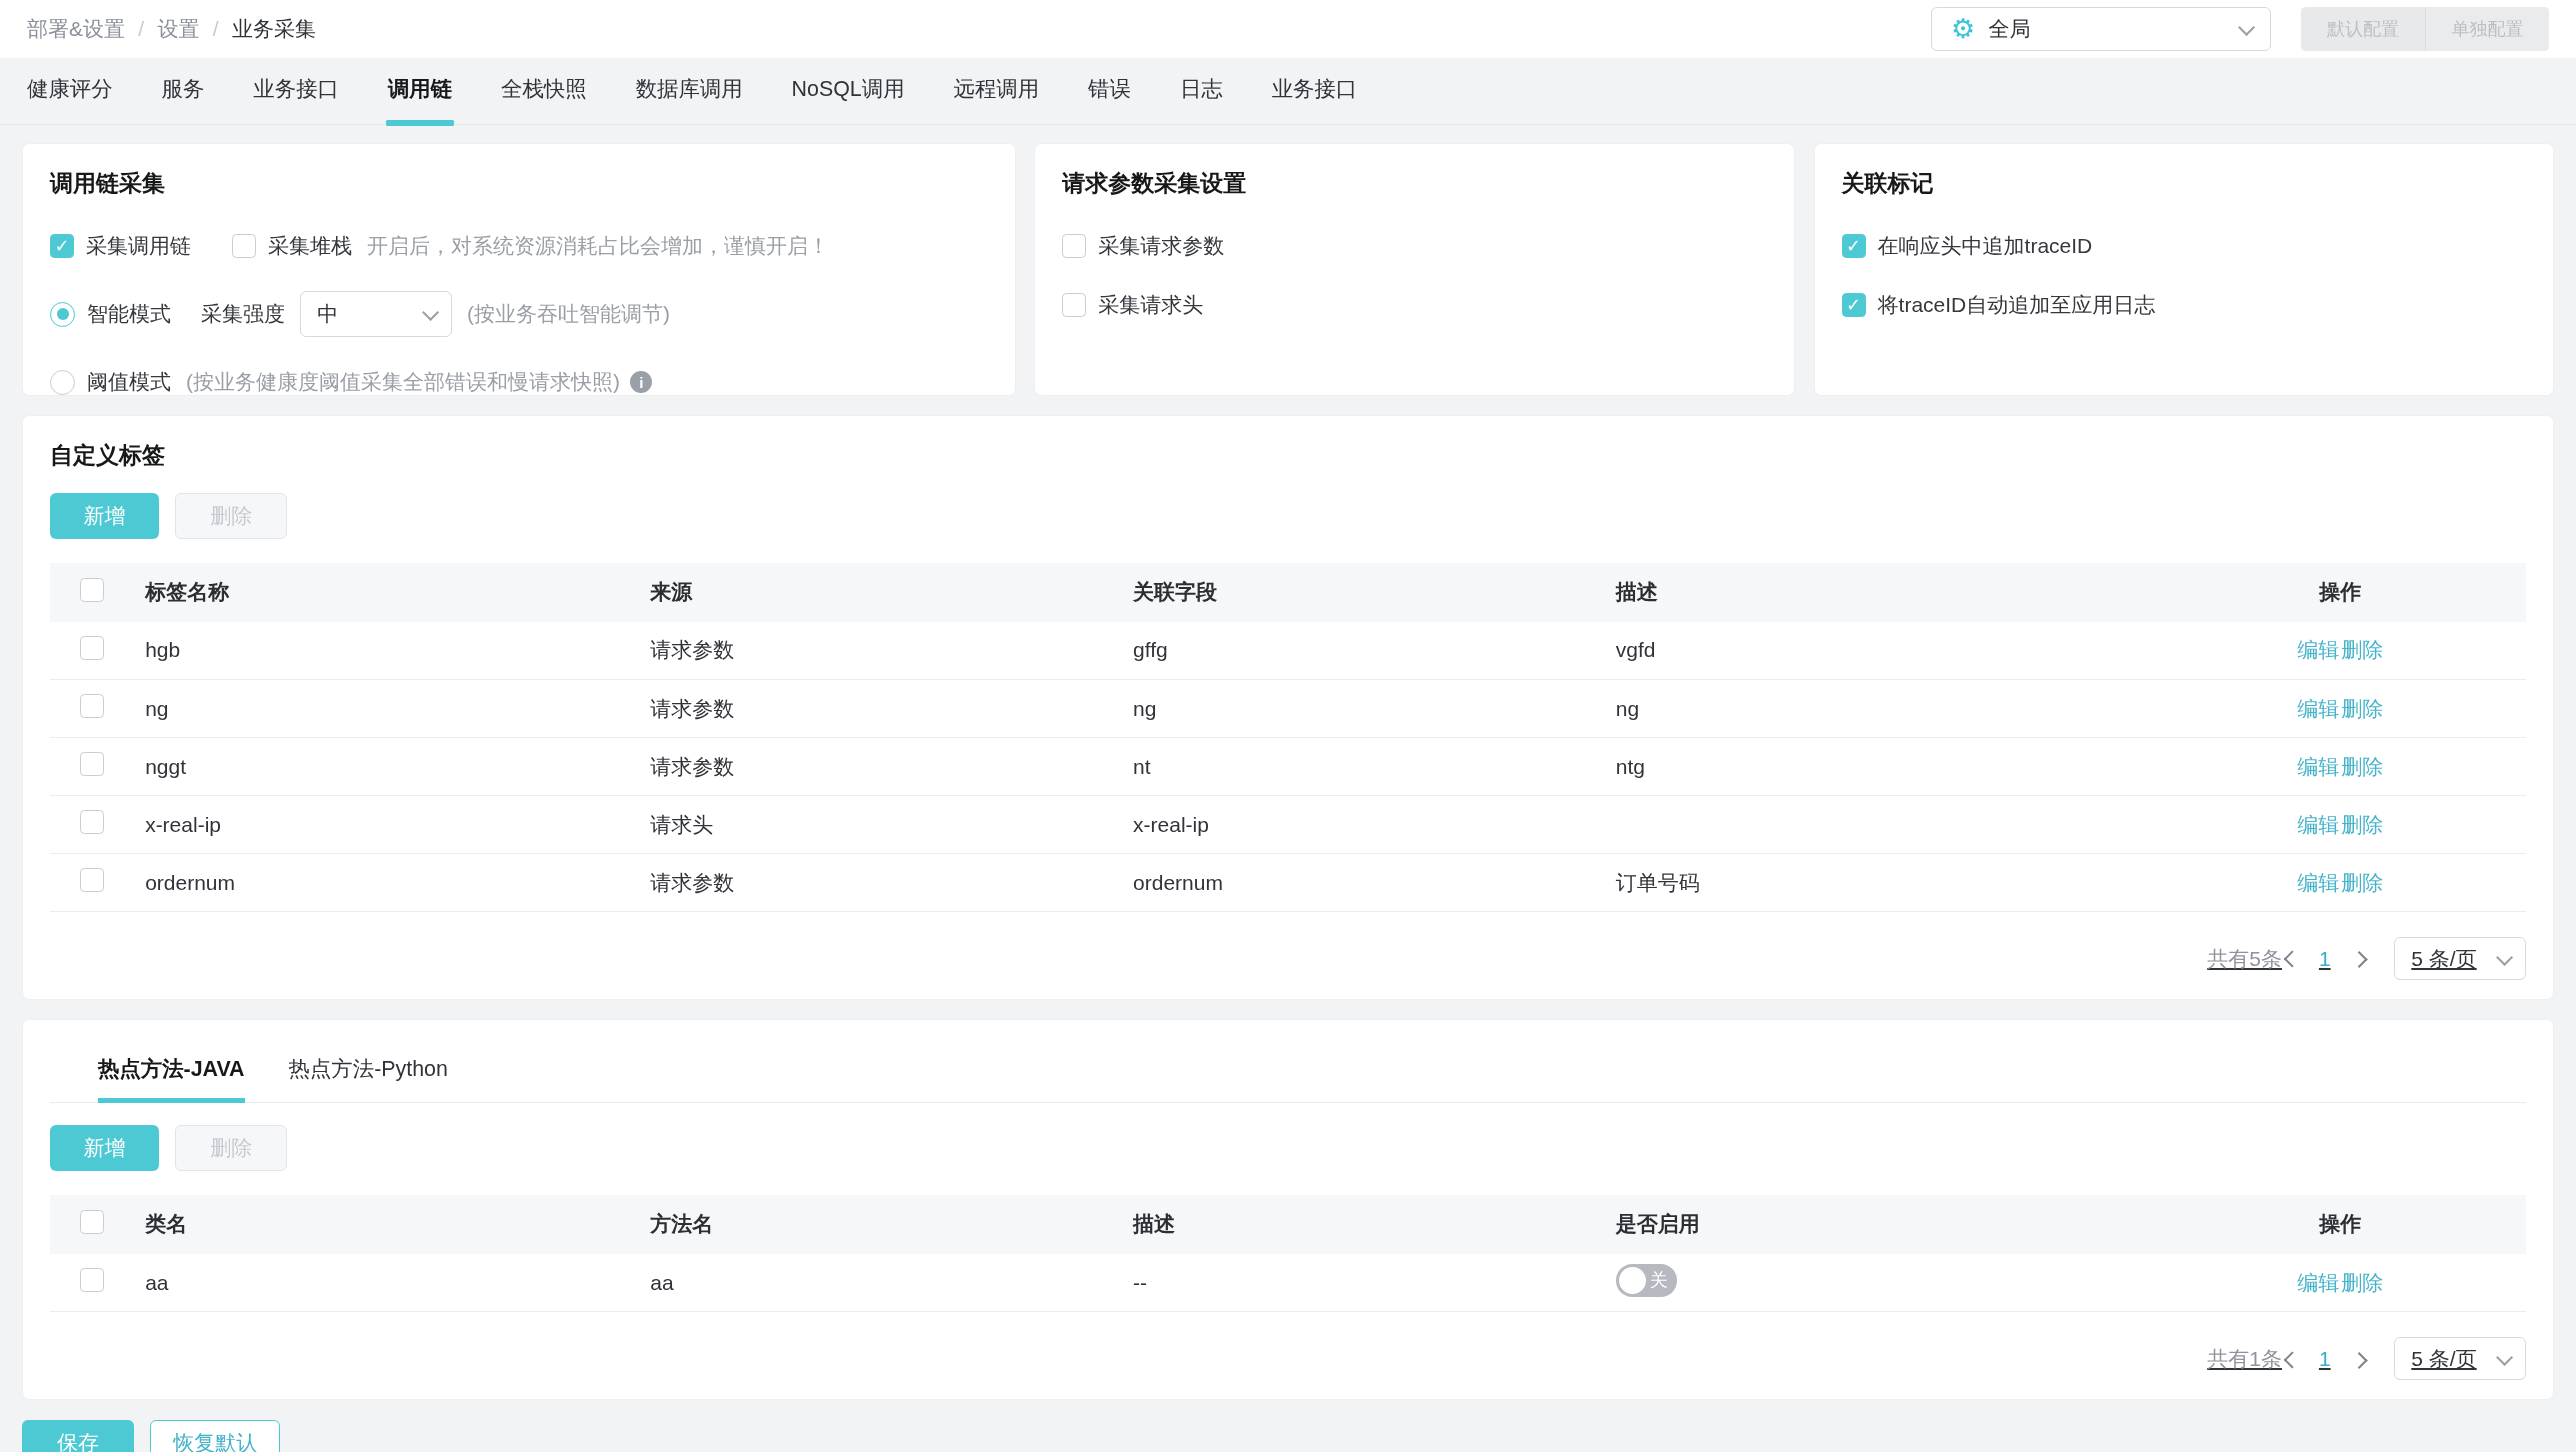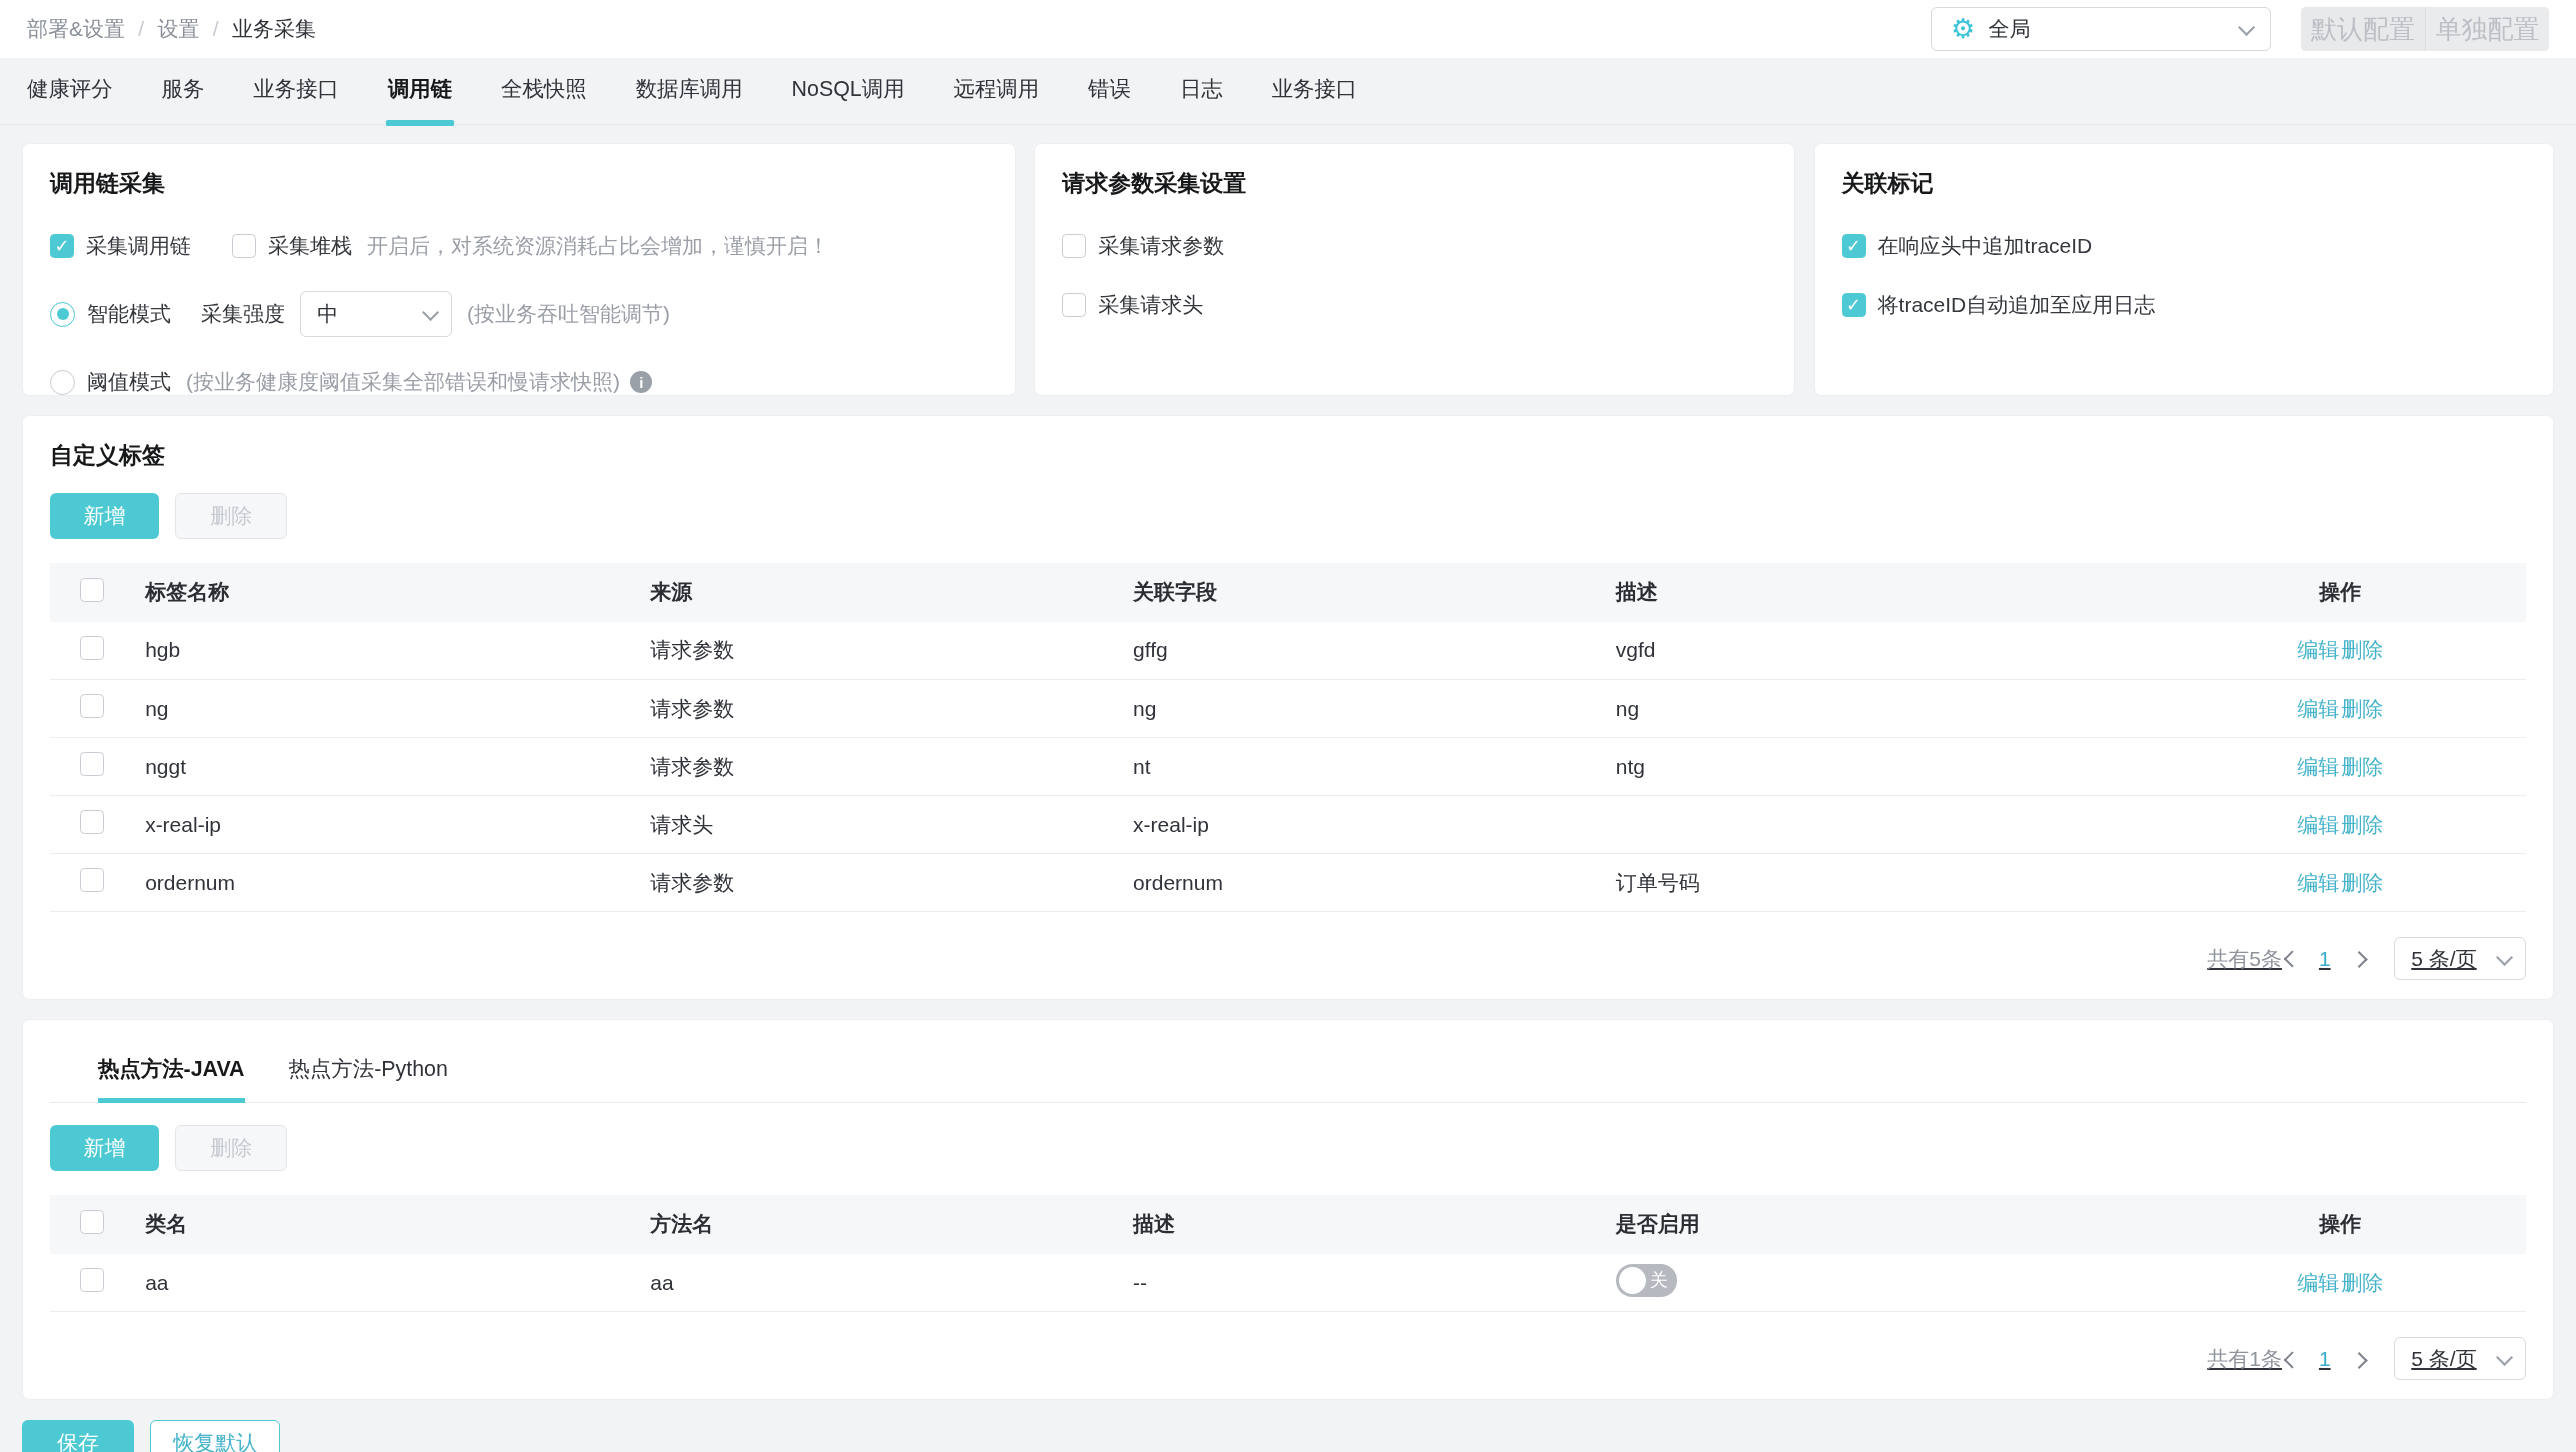--- a/index.html
+++ b/index.html
@@ -22,21 +22,21 @@
     display:flex; align-items:center; padding:0 19px; gap:13.3px; background:#fff; cursor:pointer;
   }
   .gear { color:#3ec4d8; font-size:27px; line-height:1; }
   .scope-value { font-size:21px; color:#2f3338; }
   .chev-down {
     width:12px; height:12px; border-right:2.2px solid #9aa0a8; border-bottom:2.2px solid #9aa0a8;
     transform:rotate(45deg) translateY(-2.2px); margin-left:auto;
   }
   .config-group { display:flex; }
   .config-btn {
-    width:124px; height:44px; background:#e8e9eb; border:none; font-size:26px;
+    width:124px; height:44px; background:#e8e9eb; border:none; font-size:18px;
     color:#bcbfc5; font-family:inherit; cursor:not-allowed;
   }
   .config-btn:first-child { border-radius:4.4px 0 0 4.4px; }
   .config-btn:last-child { border-radius:0 4.4px 4.4px 0; border-left:1.5px solid #dcdde0; background:#eaebed; }
   
   .tabstrip {
     display:flex; gap:49px; align-items:flex-end; padding:0 27px;
     border-bottom:1.5px solid #e4e6ea; height:67px;
   }
   .tab { font-size:21.4px; color:#303339; padding-bottom:21px; position:relative; cursor:pointer; white-space:nowrap; }

